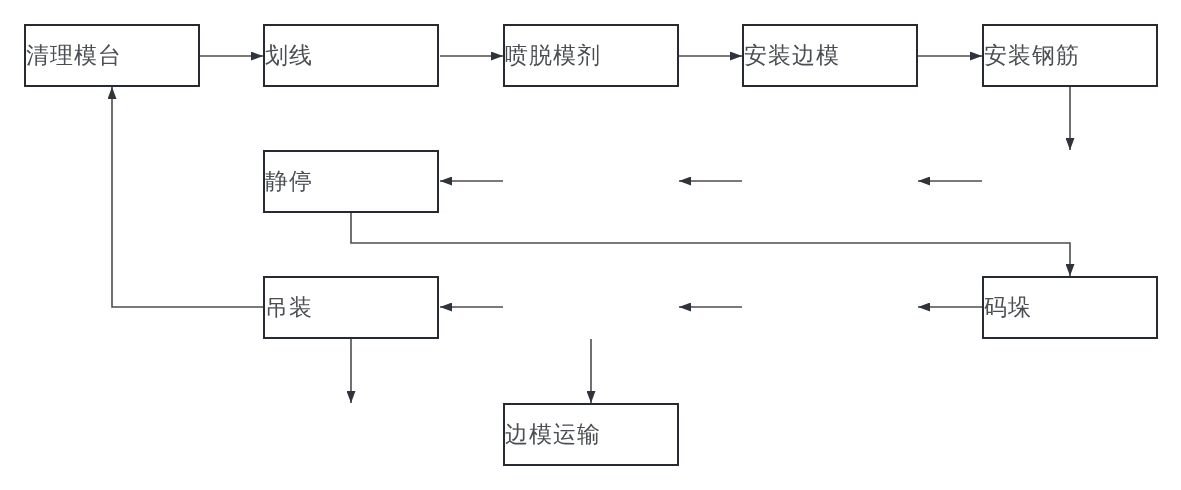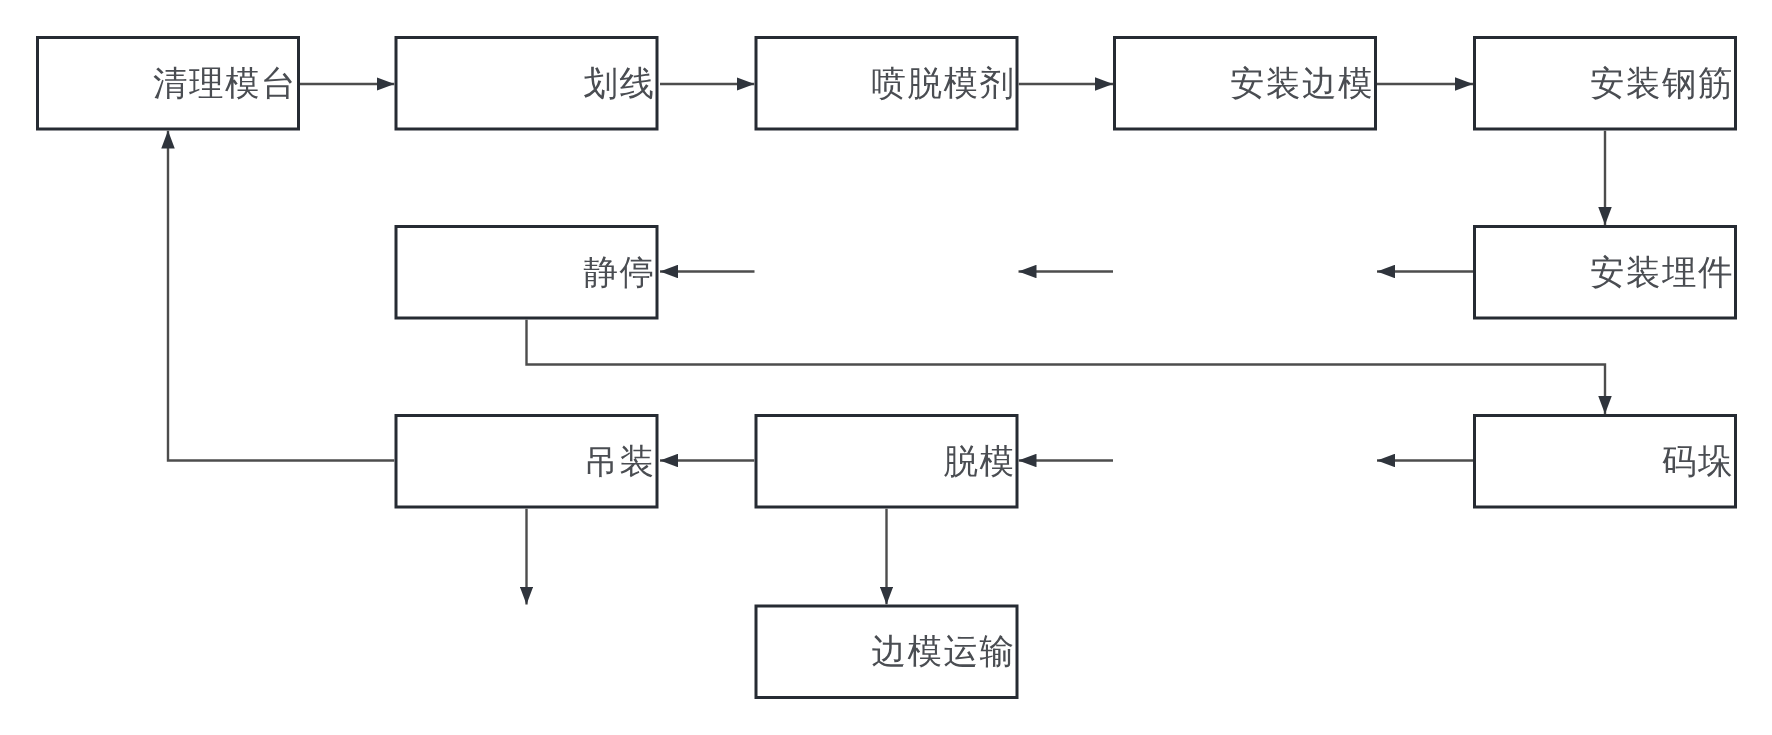--- a/index.html
+++ b/index.html
@@ -31,21 +31,21 @@
   }
   .node {
     position: absolute;
     width: 176px;
     height: 63px;
     box-sizing: border-box;
     border: 2px solid #262b33;
     background: #ffffff;
     display: flex;
     align-items: center;
-    justify-content: flex-end;
+    justify-content: flex-start;
   }
   .node .label {
     font-size: 23px;
     line-height: 1;
     color: #4a4d52;
     letter-spacing: 1px;
     white-space: nowrap;
   }
   
   .r1 { top: 24px; }
@@ -96,32 +96,26 @@
   <div class="node r1 c3">
     <span class="label">喷脱模剂</span>
   </div>
   <div class="node r1 c4">
     <span class="label">安装边模</span>
   </div>
   <div class="node r1 c5">
     <span class="label">安装钢筋</span>
   </div>
 
-  <div class="node r2 c5">
-    <span class="label">安装埋件</span>
-  </div>
   <div class="node r2 c2">
     <span class="label">静停</span>
   </div>
 
   <div class="node r3 c5">
     <span class="label">码垛</span>
-  </div>
-  <div class="node r3 c3">
-    <span class="label">脱模</span>
   </div>
   <div class="node r3 c2">
     <span class="label">吊装</span>
   </div>
 
   <div class="node r4 c3">
     <span class="label">边模运输</span>
   </div>
 
 </div>

